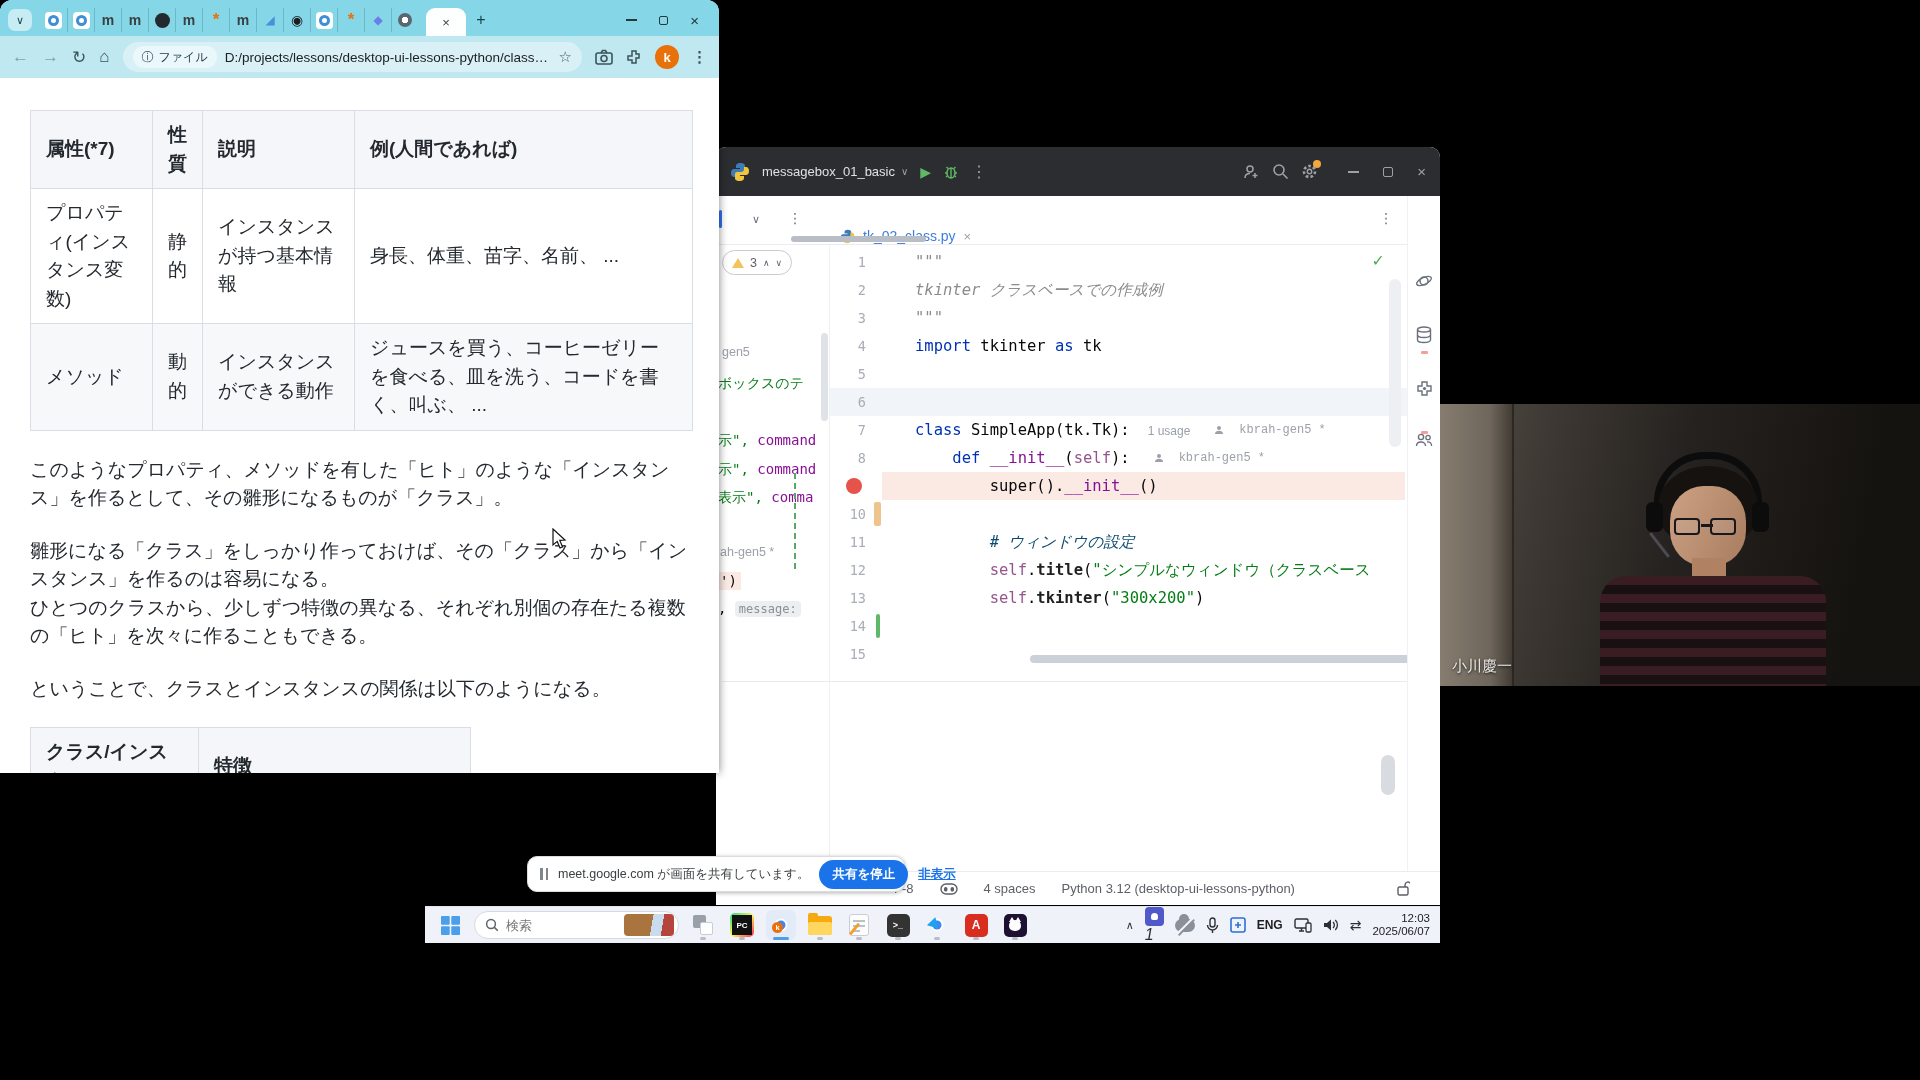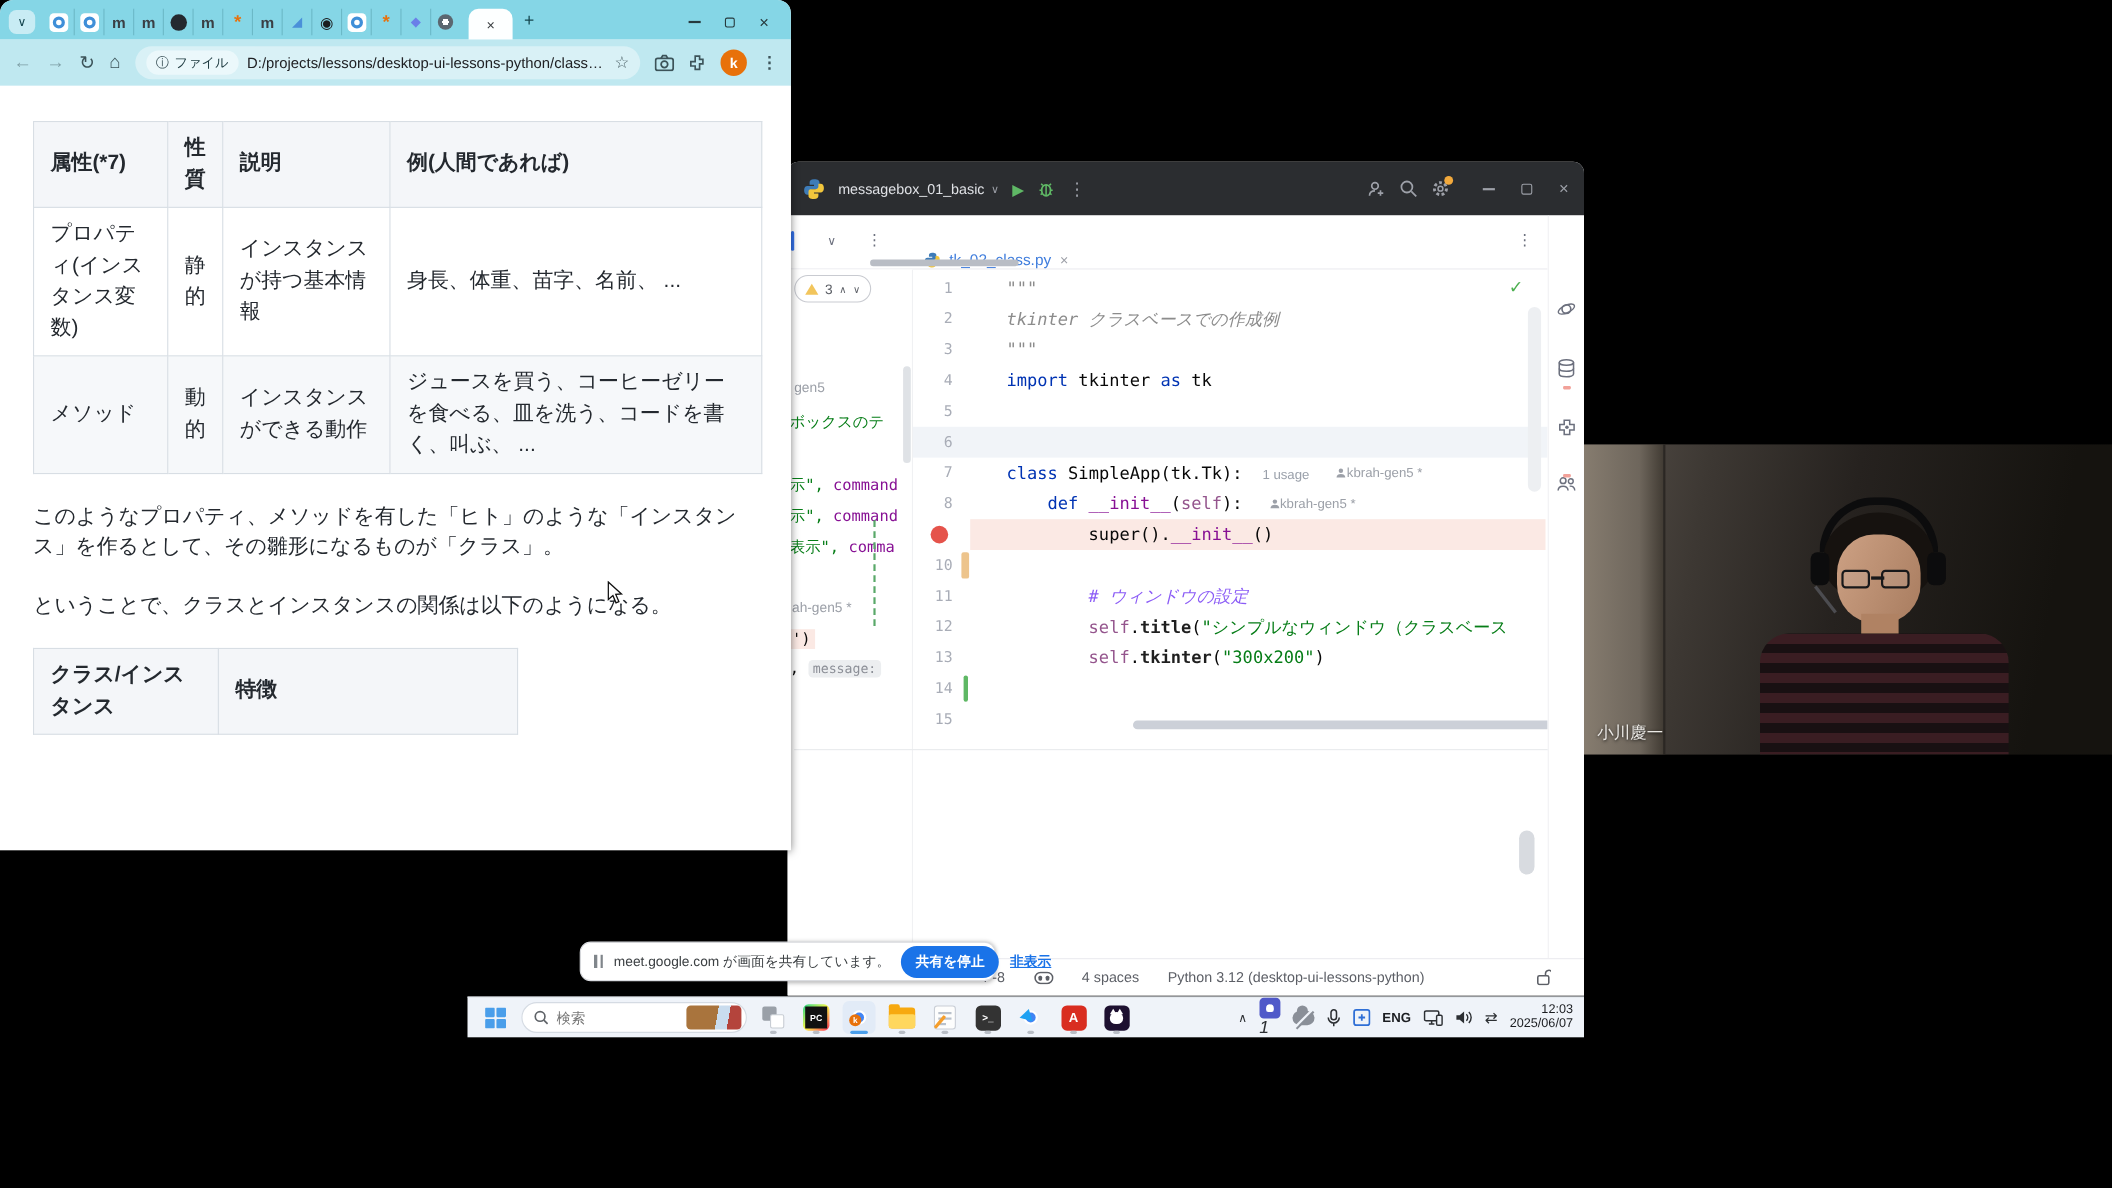--- a/index.html
+++ b/index.html
@@ -100,27 +100,27 @@
   .gut{position:absolute;left:0;top:3px;width:52px}
   .gn{height:28px;line-height:28px;text-align:right;padding-right:16px;color:#a9adb7;font-size:13.5px}
   .bpdot{position:absolute;left:16px;top:233px;width:16px;height:16px;border-radius:50%;background:#e5534b}
   .chg-tan{position:absolute;left:44px;top:257px;width:7px;height:24px;background:#edc48c;border-radius:2px}
   .chg-grn{position:absolute;left:46px;top:369px;width:4px;height:24px;background:#5fb865;border-radius:2px}
   .codecol{position:absolute;left:85px;top:3px;right:0;font-size:15.5px;font-family:"DejaVu Sans Mono",monospace;color:#080808}
   .cl{height:28px;line-height:28px;white-space:nowrap}
   .ind1{padding-left:4ch}.ind2{padding-left:8ch}
   .kw{color:#0033b3}
   .doc{color:#8c8c8c;font-style:italic}
-  .cm{color:#8b5cf6;font-style:italic}
+  .cm{color:#0c4a6e;font-style:italic}
   .str{color:#067d17}
   .fn{color:#871094}
   .self{color:#94558d}
   .meth{font-weight:bold;color:#1f1f1f}
   .hint{color:#9aa0aa;font-size:12px;margin-left:18px;font-family:"Liberation Sans",sans-serif}
-  .ghost{color:#9ca0a8;font-size:12px;margin-left:24px;font-family:Liberation Sans, sans-serif;display:inline-flex;align-items:center;gap:0}
+  .ghost{color:#9ca0a8;font-size:12px;margin-left:24px;font-family:Liberation Mono, monospace;display:inline-flex;align-items:center;gap:15px}
   .edcheck{position:absolute;right:22px;top:6px;color:#4caf50;font-size:16px}
   .vthumb{position:absolute;right:6px;top:34px;width:12px;height:168px;background:#edeff2;border-radius:6px}
   .hthumb{position:absolute;left:200px;bottom:5px;width:478px;height:8px;background:#ccd0d8;border-radius:4px}
   
   .rstripe{position:absolute;right:0;top:0;width:33px;bottom:34px;background:#fff;border-left:1px solid #f0f1f3;display:flex;flex-direction:column;align-items:center;padding-top:76px;gap:36px;color:#6c707e}
   .redmark{position:absolute;right:12px;width:7px;height:3px;background:#f2a199;border-radius:1px}
   .divline{position:absolute;left:6px;right:33px;top:485px;height:1px;background:#e8eaed}
   .lowthumb{position:absolute;left:665px;top:559px;width:14px;height:40px;background:#d8dbe0;border-radius:7px}
   
   .statusbar{position:absolute;left:0;right:0;bottom:0;height:34px;background:#fff;border-top:1px solid #ebecf0;display:flex;align-items:center;gap:26px;padding:0 30px 0 178px;font-size:13px;color:#5c5f66}
@@ -320,20 +320,21 @@
         <tr class="alt">
           <td>メソッド</td>
           <td>動的</td>
           <td>インスタンスができる動作</td>
           <td>ジュースを買う、コーヒーゼリーを食べる、皿を洗う、コードを書く、叫ぶ、 ...</td>
         </tr>
       </tbody>
     </table>
 
     <p><span>このようなプロパティ、メソッドを有した「ヒト」のような「インスタンス」を作るとして、その雛形になるものが「クラス」。</span></p>
+    <p><span>雛形になる「クラス」をしっかり作っておけば、その「クラス」から「インスタンス」を作るのは容易になる。</span><br><span>ひとつのクラスから、少しずつ特徴の異なる、それぞれ別個の存在たる複数の「ヒト」を次々に作ることもできる。</span></p>
     <p><span>ということで、クラスとインスタンスの関係は以下のようになる。</span></p>
 
     <table class="t2">
       <thead>
         <tr>
           <th class="c0">クラス/インスタンス</th>
           <th class="c1">特徴</th>
         </tr>
       </thead>
 

